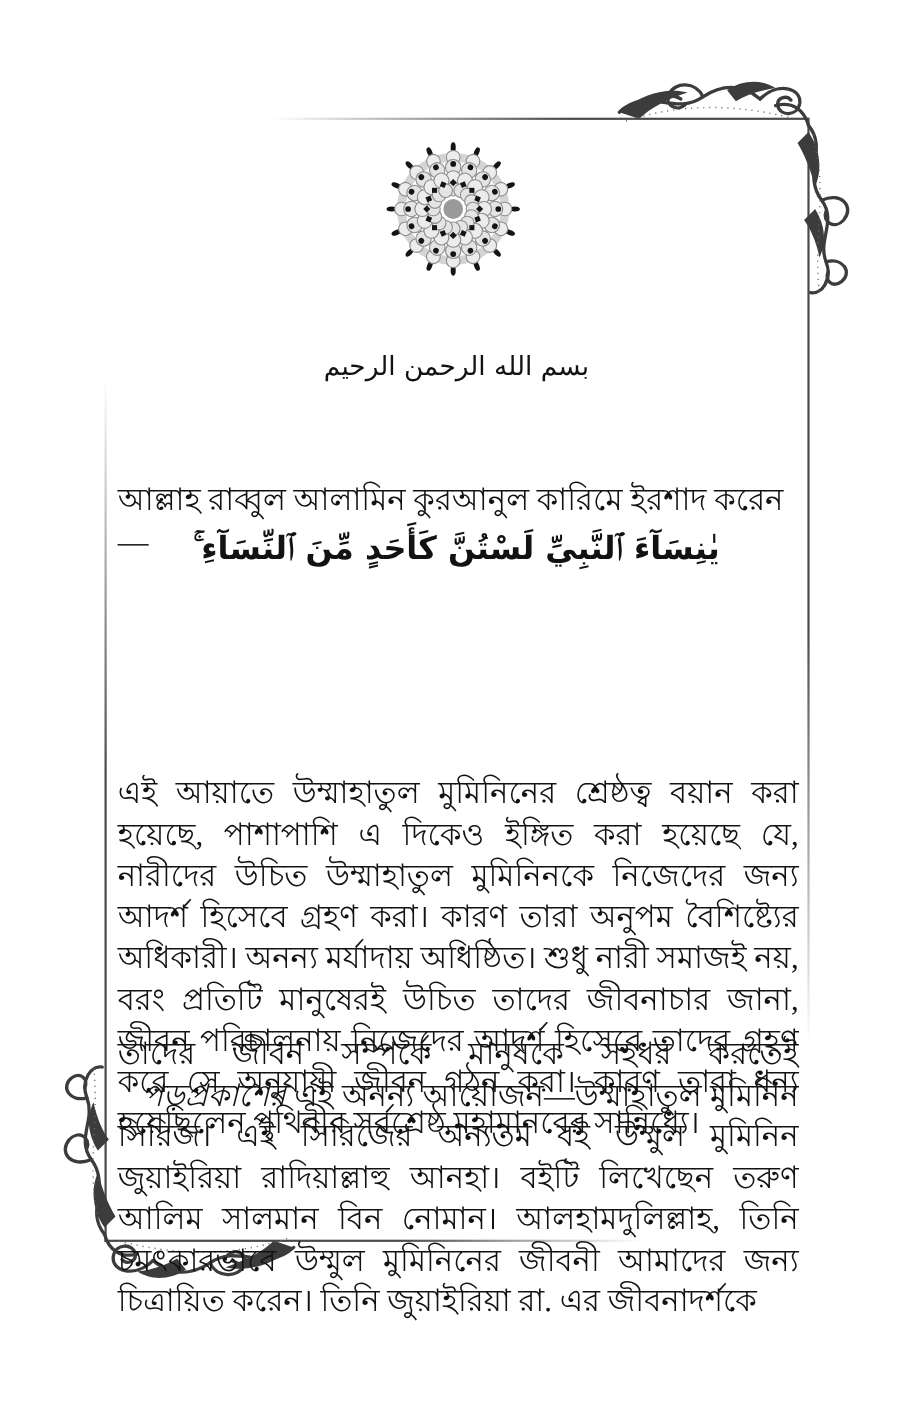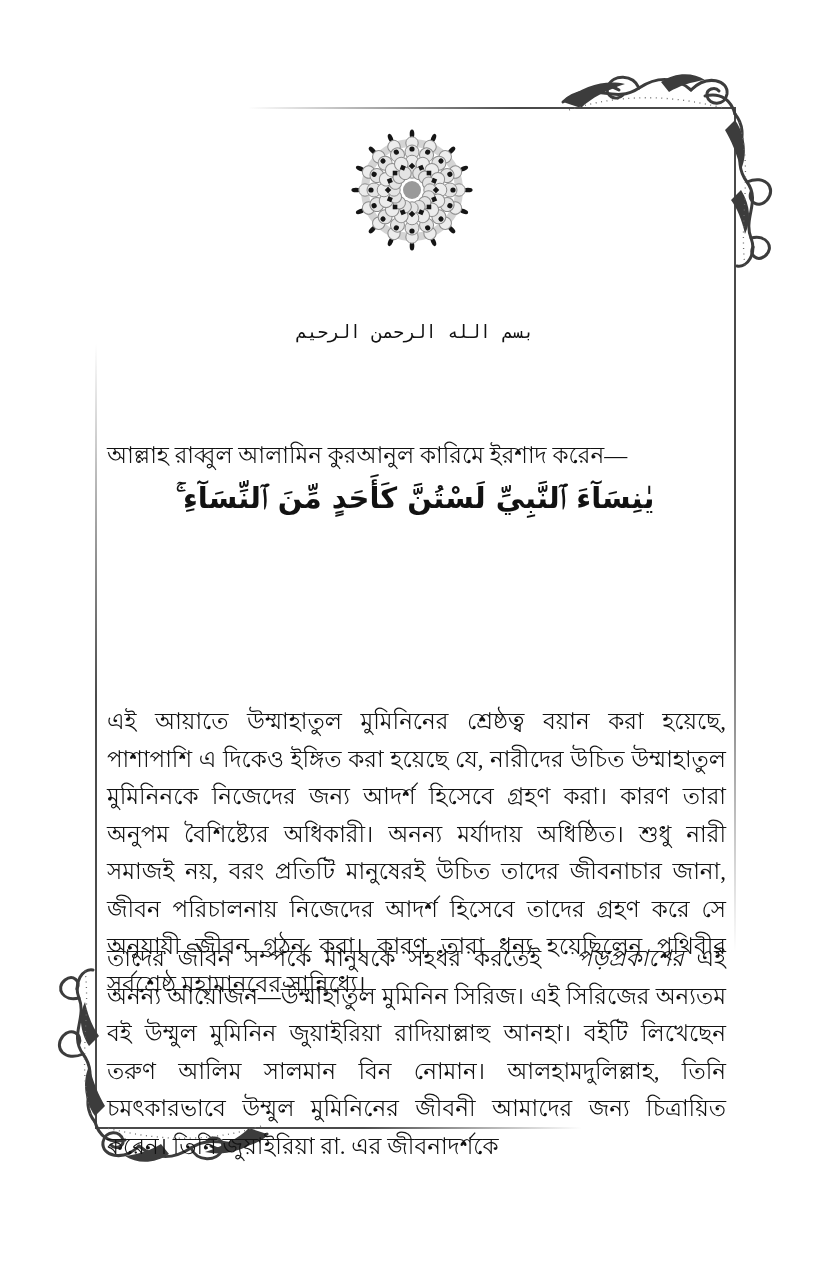--- a/index.html
+++ b/index.html
@@ -17,26 +17,26 @@
   .frame-left{left:95px;top:343px;width:2px;height:786px;
     background:linear-gradient(to bottom,rgba(74,74,74,0),rgba(74,74,74,1) 45%);}
   .frame-bottom{left:95px;top:1127px;width:487px;height:2px;
     background:linear-gradient(to right,rgba(74,74,74,1) 55%,rgba(74,74,74,0));}
   
   .rosette{position:absolute;left:347px;top:125px;width:130px;height:130px;}
   .flourish{position:absolute;width:250px;height:230px;}
   .flourish.tr{left:555px;top:70px;}
   .flourish.bl{left:25px;top:936px;transform:rotate(180deg);}
   
-  .bn{font-size:23px;line-height:37.5px;}
+  .bn{font-size:28px;line-height:37.5px;}
   .block{position:absolute;}
   .para{left:107px;width:619px;text-align:justify;text-justify:inter-word;}
   .centered{left:95px;width:640px;text-align:center;}
   .arabic{direction:rtl;font-family:"DejaVu Sans","Liberation Serif",serif;}
-  .arabic-head{font-size:18px;line-height:47px;font-family:Liberation Mono, monospace;}
+  .arabic-head{font-size:24px;line-height:47px;}
   .arabic-verse{font-size:29px;font-weight:bold;line-height:34px;}
   .pub-name{font-style:italic;margin-left:22px;}
 </style>
 </head>
 <body>
 
 <div class="page">
 
   <div class="frame-line frame-top"></div>
   <div class="frame-line frame-right"></div>

